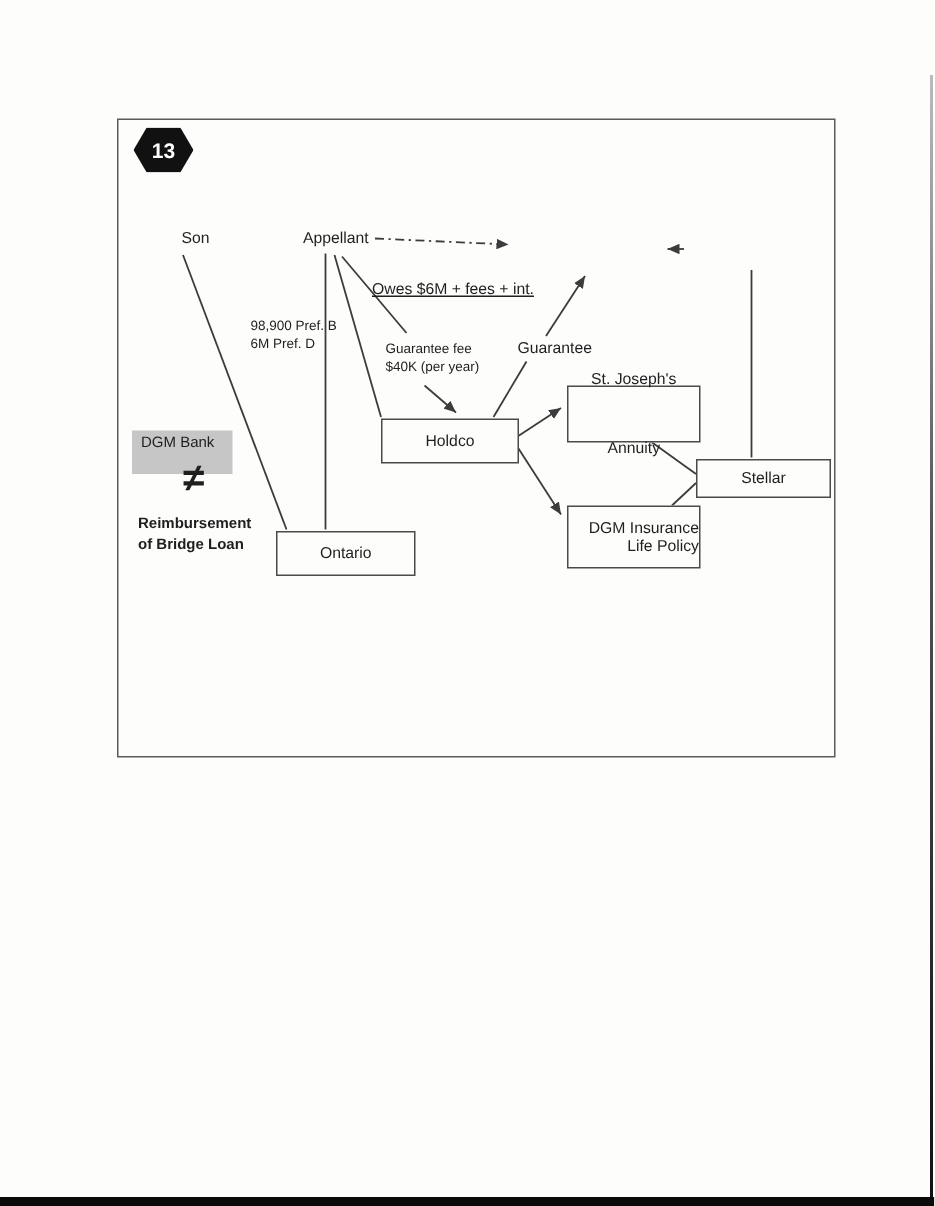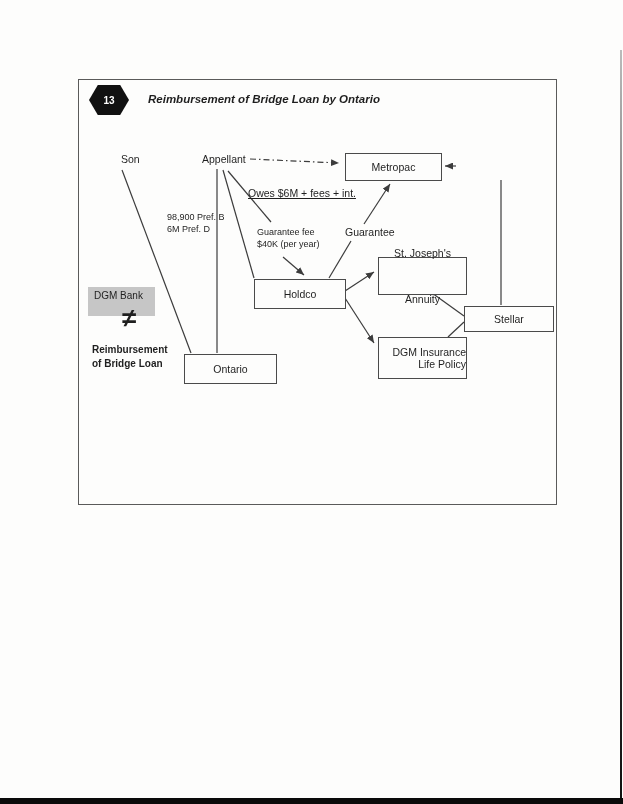--- a/index.html
+++ b/index.html
@@ -11,21 +11,21 @@
   
   #scan-bottom{left:0;top:798px;width:623px;height:6px;background:#0a0a0a;}
   #scan-right{left:620px;top:50px;width:2px;height:748px;
     background:linear-gradient(#bbb, #555 40%, #111);}
   
   #frame{left:78px;top:79px;width:477px;height:424px;border:1.5px solid #5a5a5a;background:transparent;}
   
   #badge{left:89px;top:85px;width:40px;height:30px;background:#111;
     clip-path:polygon(22% 0,78% 0,100% 50%,78% 100%,22% 100%,0 50%);
     display:flex;align-items:center;justify-content:center;
-    color:#fff;font-size:10px;font-weight:bold;}
+    color:#fff;font-size:14px;font-weight:bold;}
   #title{left:148px;top:93px;font-size:11.5px;font-weight:bold;font-style:italic;white-space:nowrap;}
   
   .node{border:1.4px solid #4a4a4a;background:#fdfdfc;display:flex;flex-direction:column;
     align-items:center;justify-content:center;font-size:10.5px;line-height:12.5px;text-align:center;}
   #n-metropac{left:345px;top:153px;width:95px;height:26px;}
   #n-trafalgar{left:457px;top:153px;width:88px;height:26px;}
   #n-holdco{left:254px;top:279px;width:90px;height:28px;}
   #n-ontario{left:184px;top:354px;width:91px;height:28px;}
   #n-stjosephs{left:378px;top:257px;width:87px;height:36px;gap:34px;}
   #n-stellar{left:464px;top:306px;width:88px;height:24px;}
@@ -49,21 +49,20 @@
 </head>
 <body>
 
 <div id="page">
 
   <div class="abs" id="frame"></div>
 
   <div class="abs" id="badge">
     <span>13</span>
   </div>
-  <div class="abs" id="title">Reimbursement of Bridge Loan by Ontario</div>
 
   <svg width="623" height="804">
     <defs>
       <marker id="arr" markerWidth="9" markerHeight="7" refX="8" refY="3.5" orient="auto" markerUnits="userSpaceOnUse">
         <path d="M0,0 L8,3.5 L0,7 z" fill="#3c3c3c"></path>
       </marker>
     </defs>
 
     <line class="ln" x1="250" y1="159" x2="339" y2="163" stroke-dasharray="6 3 1.5 3" marker-end="url(#arr)"></line>
 
@@ -87,23 +86,20 @@
 
     <line class="ln" x1="345" y1="291" x2="374" y2="272" marker-end="url(#arr)"></line>
 
     <line class="ln" x1="345" y1="298" x2="374" y2="343" marker-end="url(#arr)"></line>
 
     <line class="ln" x1="432" y1="293" x2="464" y2="316"></line>
 
     <line class="ln" x1="464" y1="322" x2="448" y2="337"></line>
   </svg>
 
-  <div class="abs node" id="n-metropac">
-    <span>Metropac</span>
-  </div>
   <div class="abs node" id="n-holdco">
     <span>Holdco</span>
   </div>
   <div class="abs node" id="n-ontario">
     <span>Ontario</span>
   </div>
   <div class="abs node" id="n-stjosephs">
     <span>St. Joseph's</span>
     <span>Annuity</span>
   </div>

